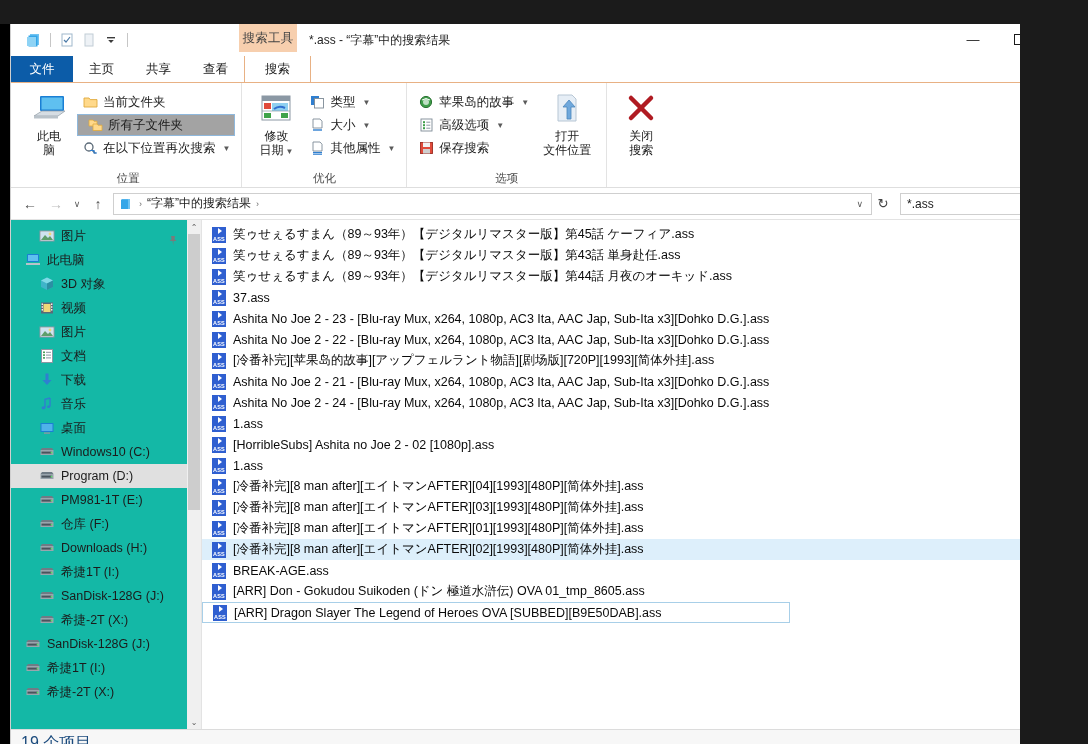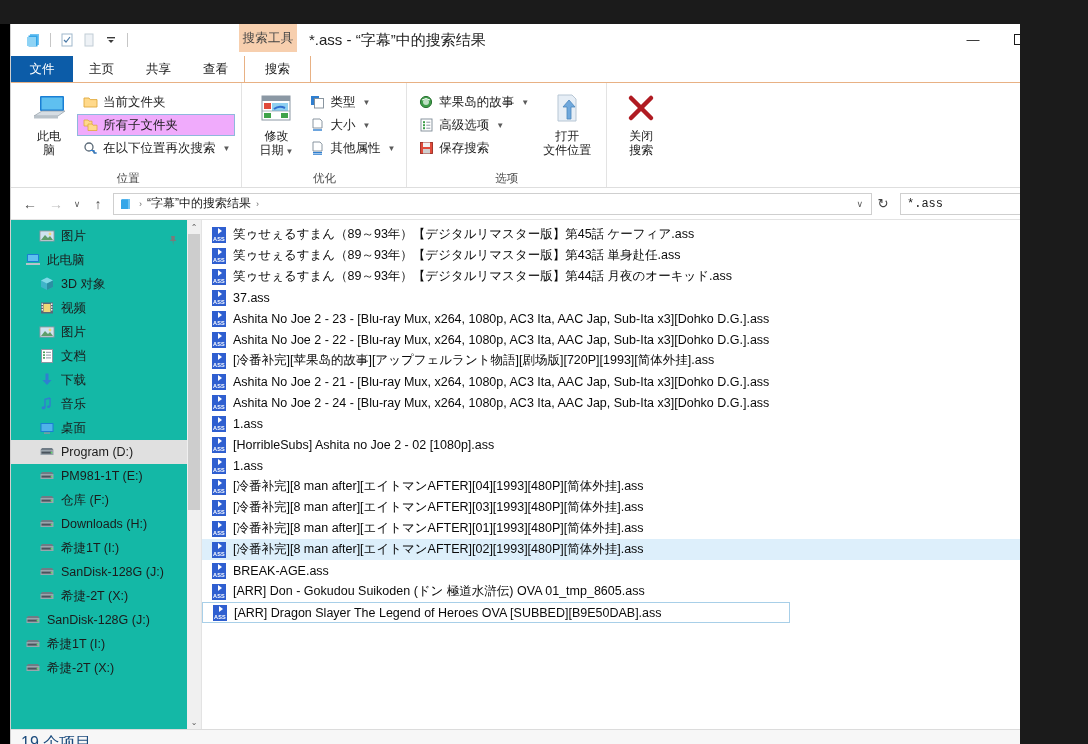--- a/index.html
+++ b/index.html
@@ -40,21 +40,21 @@
     position: absolute; left: 228px; top: 0px;
     width: 58px; height: 28px;
     background: #f7cfae;
     color: #444; font-size: 12.5px;
     display:flex; align-items:center; justify-content:center;
     letter-spacing: 0.3px;
   }
   .win-title {
     position: absolute; left: 298px; top: 0; height: 32px;
     display: flex; align-items: center;
-    font-size: 15px; color: #222;
+    font-size: 12px; color: #222;
   }
   .wincontrols {
     position: absolute; right: 0; top: 0; display: flex; height: 31px;
   }
   .wc {
     width: 46px; height: 31px;
     display: flex; align-items: center; justify-content: center;
     font-size: 13px; color: #1a1a1a;
   }
 
@@ -126,22 +126,22 @@
   }
   .big-btn.wide { width: 66px; }
 
   .smallcol { display: flex; flex-direction: column; justify-content: flex-start; gap: 1px; padding-top: 2px;}
   .small-btn {
     height: 22px; display: flex; align-items: center; gap: 5px;
     padding: 0 5px; font-size: 12.5px; color: #1b1b1b;
     white-space: nowrap;
   }
   .small-btn.boxed {
-    background: #f0abfc; border: 1px solid #8fb8dc;
-    padding: 0 4px;
+    background: #a3a3a3; border: 1px solid #8fb8dc;
+    padding: 0 9px;
   }
   .caret { font-size: 8px; color: #5a5a5a; margin-left: 2px; }
   .sico { width: 16px; height: 16px; display:flex; align-items:center; justify-content:center; flex:0 0 16px;}
 
   
   .addrrow {
     flex: 0 0 32px; height: 32px;
     background: #ffffff;
     border-top: 1px solid #dedede;
     display: flex; align-items: center;
@@ -160,21 +160,21 @@
     display: flex; align-items: center;
     padding: 0 4px; gap: 3px;
   }
   .crumb { font-size: 12px; color: #1b1b1b; }
   .crumb-sep { font-size: 9px; color: #6b6b6b; padding: 0 2px; }
   .addr-dd { margin-left: auto; font-size: 9px; color: #5a5a5a; padding-right: 4px;}
   .refresh { width: 22px; display:flex; align-items:center; justify-content:center; font-size:13px; color:#444;}
   .searchbox {
     width: 182px; height: 22px; margin-left: 6px;
     border: 1px solid #cfcfcf; background: #fff;
-    display: flex; align-items: center; padding: 0 6px; font-family: Liberation Mono, monospace;
+    display: flex; align-items: center; padding: 0 6px;
   }
   .searchbox .sval { font-size: 12px; color: #1b1b1b; flex:1; }
   .searchbox .sclear { font-size: 12px; color: #5a5a5a; }
 
   
   .main {
     flex: 1; display: flex; align-items: stretch;
     border-top: 1px solid #e3e3e3;
     min-height: 0;
   }
@@ -635,20 +635,31 @@
             <div class="navitem indent1">
               <span class="nico">
                 <svg width="16" height="16" viewBox="0 0 16 16">
                   <rect x="1.5" y="3" width="13" height="9" rx="0.6" fill="#1a7fd4"></rect>
                   <rect x="2.5" y="4" width="11" height="7" fill="#4fb2ea"></rect>
                   <rect x="5" y="12.4" width="6" height="1.4" fill="#8a97a3"></rect>
                 </svg>
               </span>
               <span>桌面</span>
             </div>
+            <div class="navitem indent1">
+              <span class="nico">
+                <svg width="16" height="16" viewBox="0 0 16 16">
+                  <path d="M1.5 6 L14.5 6 L14.5 11 L1.5 11 Z" fill="#9aa5ad"></path>
+                  <path d="M1.5 6 L3 4 L13 4 L14.5 6 Z" fill="#6f7b85"></path>
+                  <rect x="2.5" y="7.6" width="10" height="2" fill="#4a545d"></rect>
+                  <circle cx="12.5" cy="8.6" r="0.9" fill="#5fe06a"></circle>
+                </svg>
+              </span>
+              <span>Windows10 (C:)</span>
+            </div>
             <div class="navitem indent1 sel">
               <span class="nico">
                 <svg width="16" height="16" viewBox="0 0 16 16">
                   <path d="M1.5 6 L14.5 6 L14.5 11 L1.5 11 Z" fill="#9aa5ad"></path>
                   <path d="M1.5 6 L3 4 L13 4 L14.5 6 Z" fill="#6f7b85"></path>
                   <rect x="2.5" y="7.6" width="10" height="2" fill="#4a545d"></rect>
                   <circle cx="12.5" cy="8.6" r="0.9" fill="#5fe06a"></circle>
                 </svg>
               </span>
               <span>Program (D:)</span>

